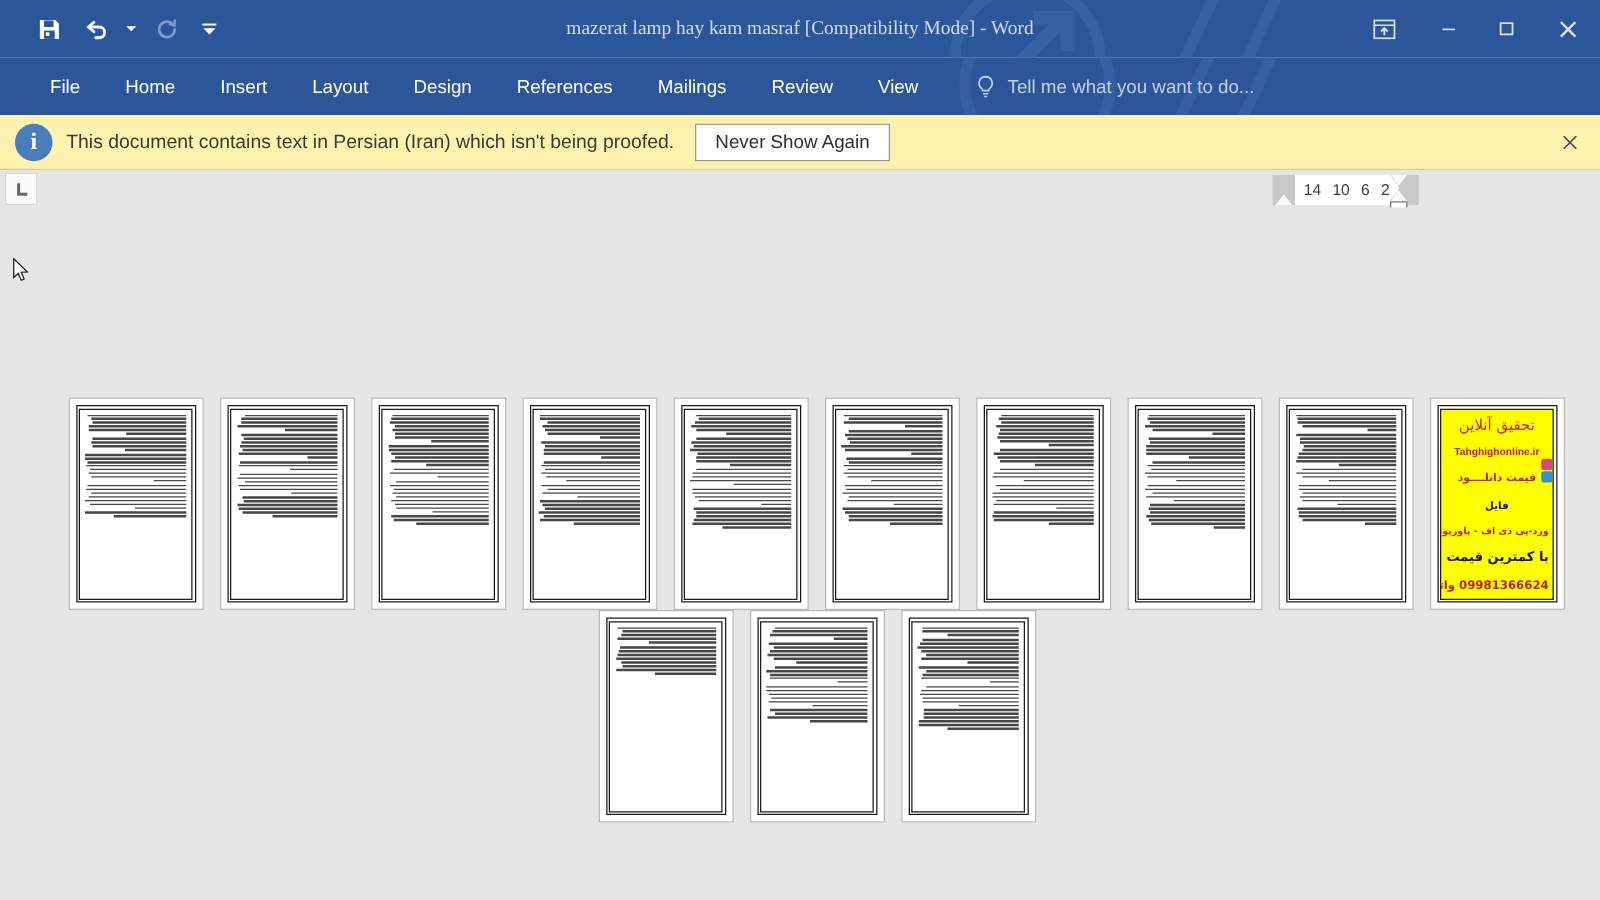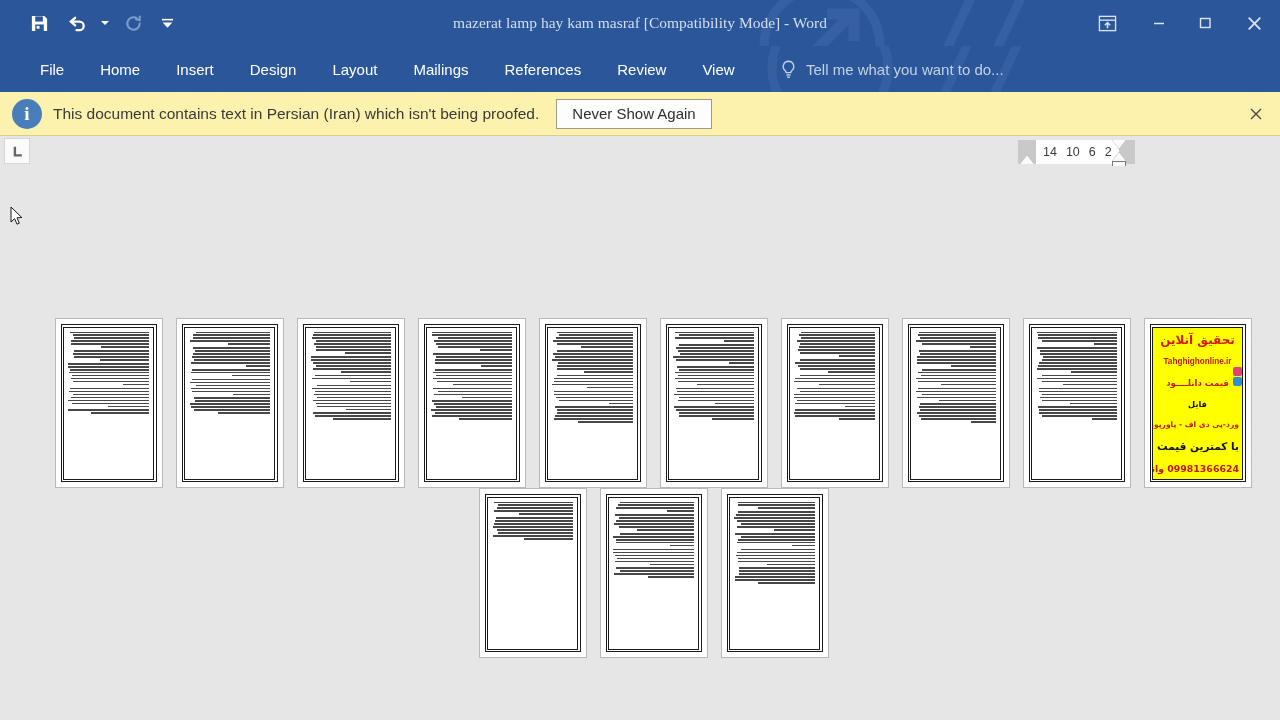--- a/index.html
+++ b/index.html
@@ -371,21 +371,21 @@
   .ad-line {
     width: 100%;
     text-align: center;
     line-height: 1.05;
     direction: rtl;
     white-space: nowrap;
   }
   .ad-brand {
     font-size: 12px;
     color: #d41a1a;
-    font-weight: bold;
+    font-weight: normal;
     font-family: "DejaVu Sans", sans-serif;
     letter-spacing: -0.3px;
     margin-top: 3px;
   }
   .ad-url {
     font-size: 8.2px;
     color: #c21a1a;
     font-weight: bold;
     direction: ltr;
     font-family: "Liberation Sans", sans-serif;
@@ -530,24 +530,24 @@
         <path d="M 110 128 L 40 128 L 5 150"></path>
         <path d="M 300 0 L 230 150"></path>
         <path d="M 350 0 L 280 150"></path>
       </g>
     </svg>
 
     <div class="tabs">
       <div class="tab">File</div>
       <div class="tab">Home</div>
       <div class="tab">Insert</div>
+      <div class="tab">Layout</div>
       <div class="tab">Design</div>
-      <div class="tab">Layout</div>
+      <div class="tab">References</div>
       <div class="tab">Mailings</div>
-      <div class="tab">References</div>
       <div class="tab">Review</div>
       <div class="tab">View</div>
     </div>
 
     <div class="tellme">
       <svg width="17" height="19" viewBox="0 0 16 18" fill="none" stroke="#c3d0e6" stroke-width="1.3">
         <path d="M8 1.2 a5 5 0 0 1 3.1 8.9 c-.6.5-.9 1.1-.9 1.8 h-4.4 c0-.7-.3-1.3-.9-1.8 A5 5 0 0 1 8 1.2 z"></path>
         <line x1="6" y1="14.2" x2="10" y2="14.2"></line>
         <line x1="6.7" y1="16.3" x2="9.3" y2="16.3"></line>
       </svg>

